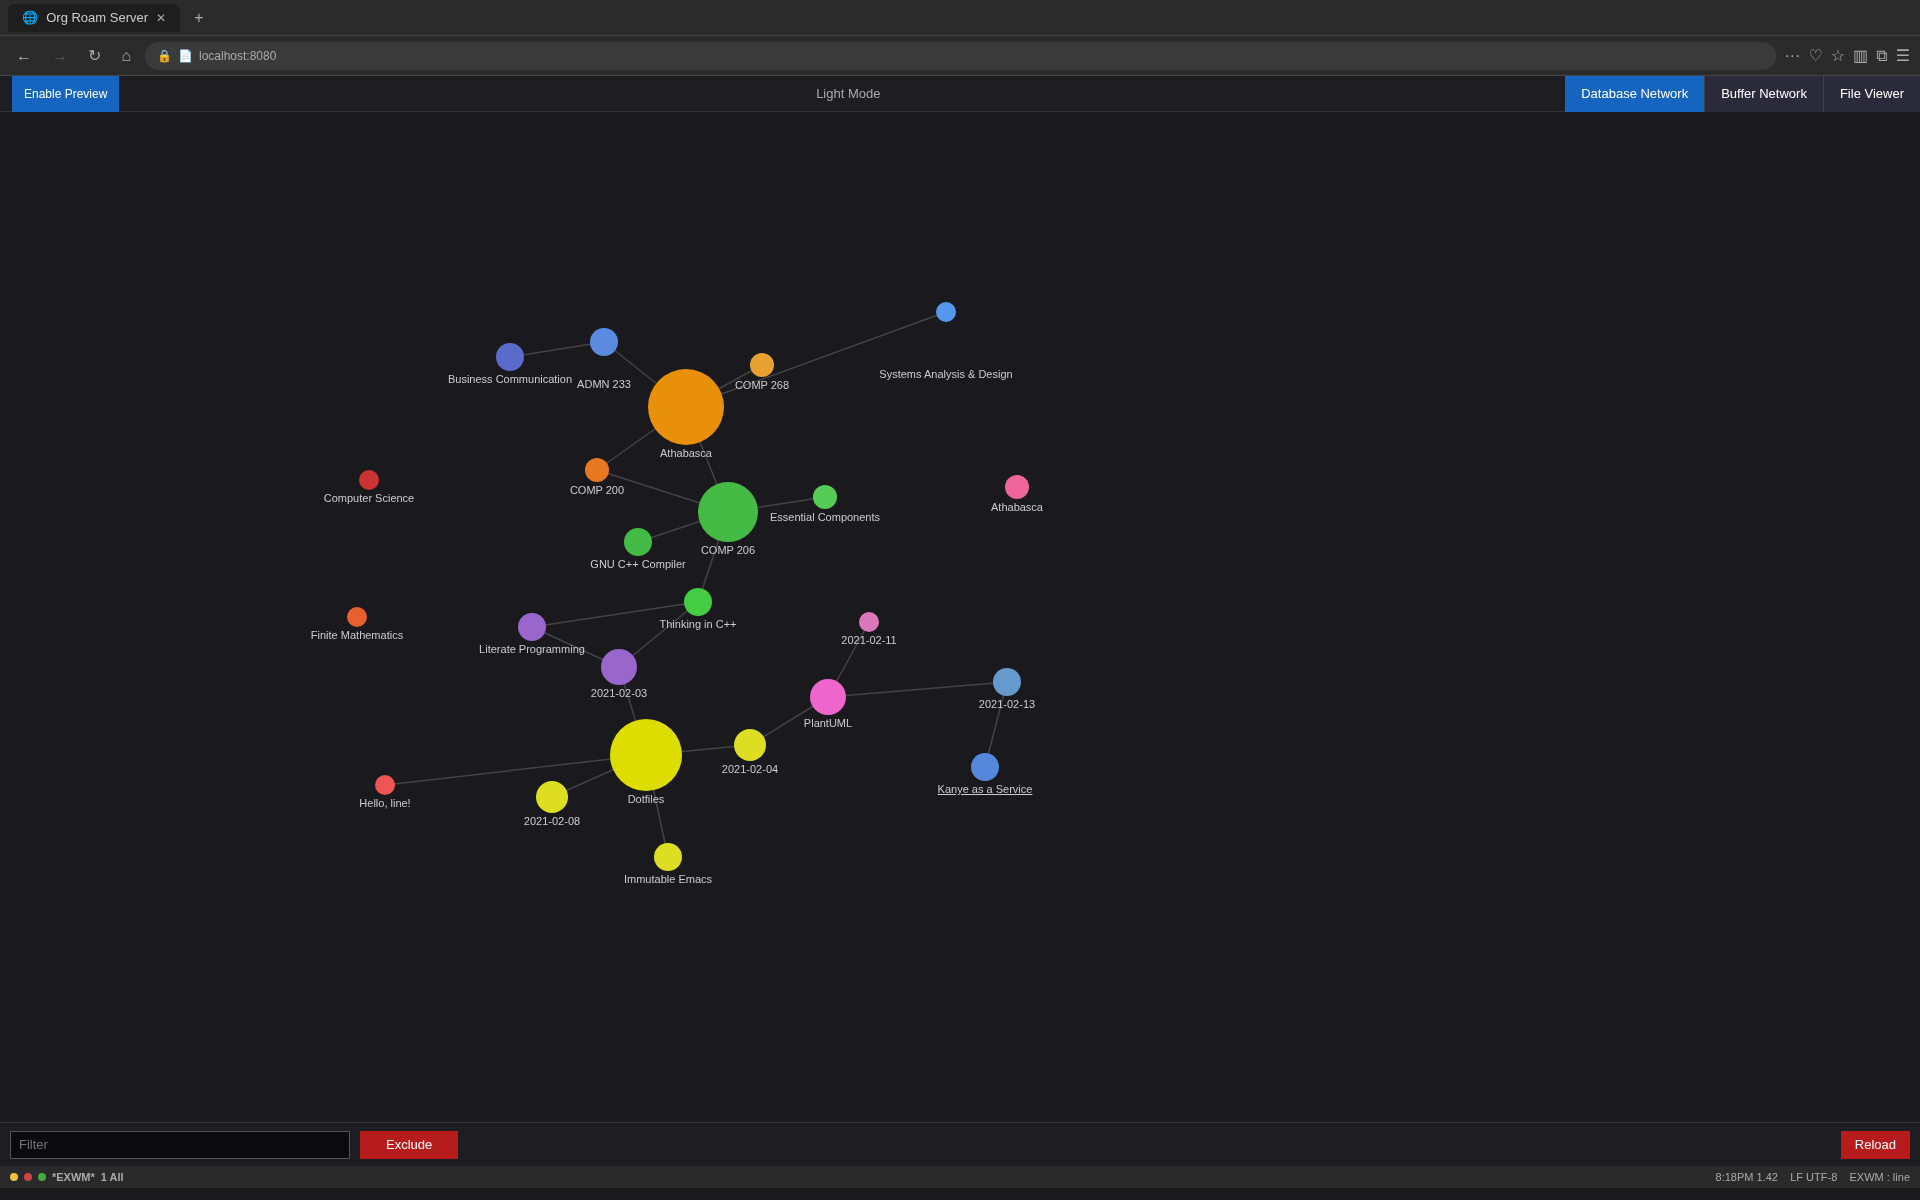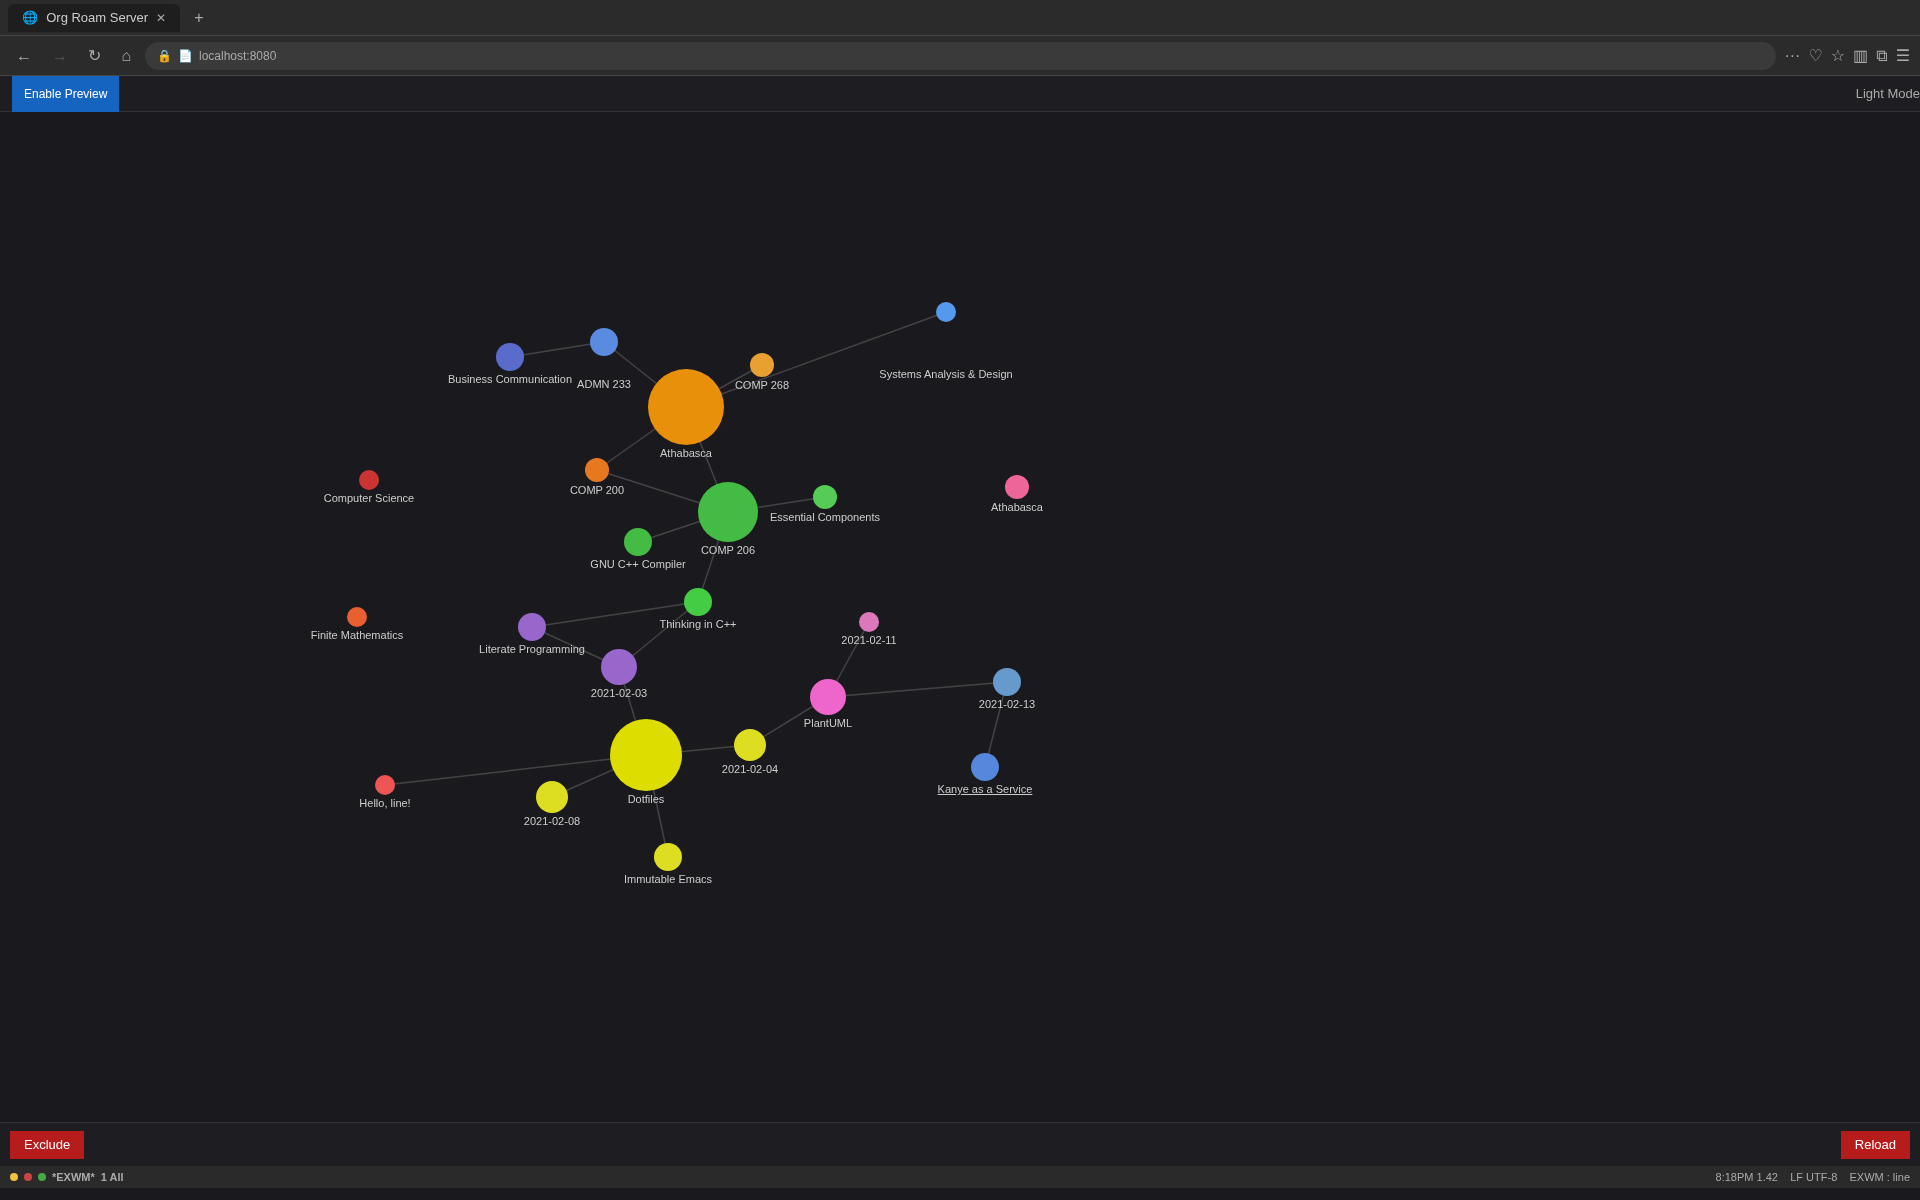--- a/index.html
+++ b/index.html
@@ -125,21 +125,21 @@
       border: 1px solid #555;
       color: #ccc;
       padding: 4px 8px;
       font-size: 13px;
       height: 28px;
     }
     .exclude-btn {
       background: #b71c1c;
       color: #fff;
       border: none;
-      padding: 4px 14px;
+      padding: 4px 26px;
       height: 28px;
       font-size: 13px;
       cursor: pointer;
     }
     .reload-btn {
       background: #b71c1c;
       color: #fff;
       border: none;
       padding: 4px 14px;
       height: 28px;
@@ -204,20 +204,31 @@
     <span>☰</span>
   </div>
 </div>
 
 <div class="app-header">
   <div class="header-left">
     <button class="enable-preview-btn">Enable Preview</button>
   </div>
   <div class="header-center">
     <span>Light Mode</span>
+  </div>
+  <div class="header-right">
+    <div class="nav-tab active">
+      <span>Database Network</span>
+    </div>
+    <div class="nav-tab">
+      <span>Buffer Network</span>
+    </div>
+    <div class="nav-tab">
+      <span>File Viewer</span>
+    </div>
   </div>
 </div>
 
 <div class="network-area">
   <svg class="network-svg" id="edges-svg">
       <line x1="510" y1="245" x2="604" y2="230" stroke="#555" stroke-width="1.5" opacity="0.7"></line>
       <line x1="604" y1="230" x2="686" y2="295" stroke="#555" stroke-width="1.5" opacity="0.7"></line>
       <line x1="762" y1="253" x2="686" y2="295" stroke="#555" stroke-width="1.5" opacity="0.7"></line>
       <line x1="946" y1="200" x2="686" y2="295" stroke="#555" stroke-width="1.5" opacity="0.7"></line>
       <line x1="686" y1="295" x2="597" y2="358" stroke="#555" stroke-width="1.5" opacity="0.7"></line>
@@ -287,20 +298,21 @@
       <div style="position: absolute; left: 375px; top: 663px; width: 20px; height: 20px; border-radius: 50%; background: rgb(238, 85, 85); cursor: pointer;"></div>
       <div class="node-label" style="left: 385px; top: 685px;">Hello, line!</div>
       <div style="position: absolute; left: 536px; top: 669px; width: 32px; height: 32px; border-radius: 50%; background: rgb(221, 221, 34); cursor: pointer;"></div>
       <div class="node-label" style="left: 552px; top: 703px;">2021-02-08</div>
       <div style="position: absolute; left: 654px; top: 731px; width: 28px; height: 28px; border-radius: 50%; background: rgb(221, 221, 34); cursor: pointer;"></div>
       <div class="node-label" style="left: 668px; top: 761px;">Immutable Emacs</div>
     </div>
 </div>
 
 <div class="bottom-bar">
+  <input class="filter-input" type="text" placeholder="Filter" style="">
   <button class="exclude-btn">Exclude</button>
   <button class="reload-btn">Reload</button>
 </div>
 
 <div class="status-bar">
   <div class="status-left">
     <span class="dot dot-yellow"></span>
     <span class="dot dot-red"></span>
     <span class="dot dot-green"></span>
     <span>*EXWM*</span>

